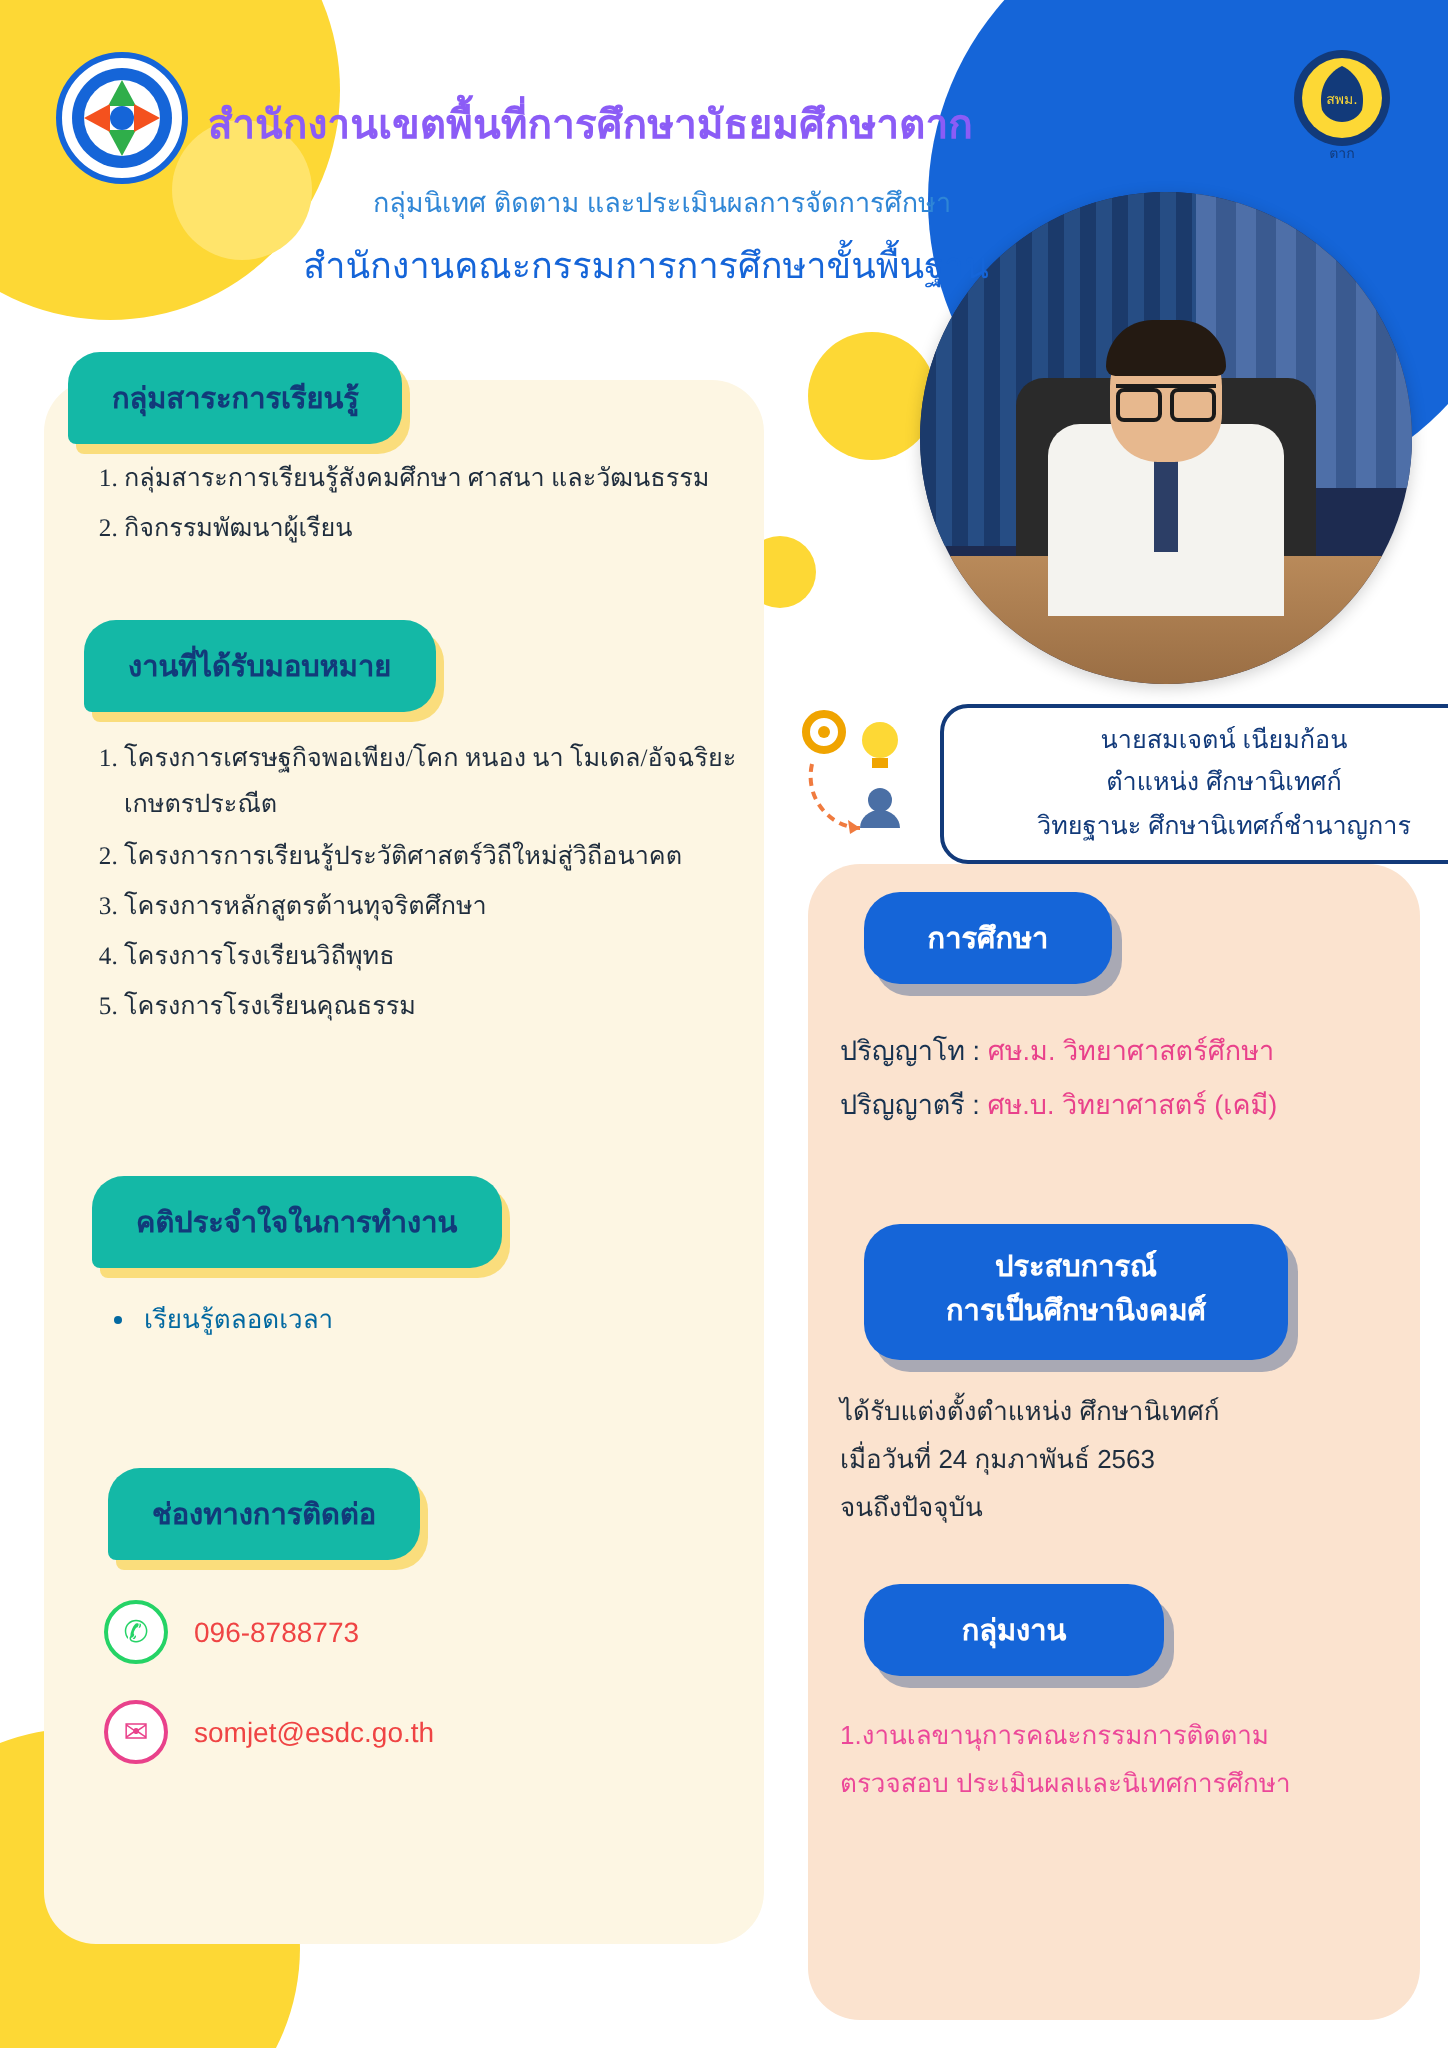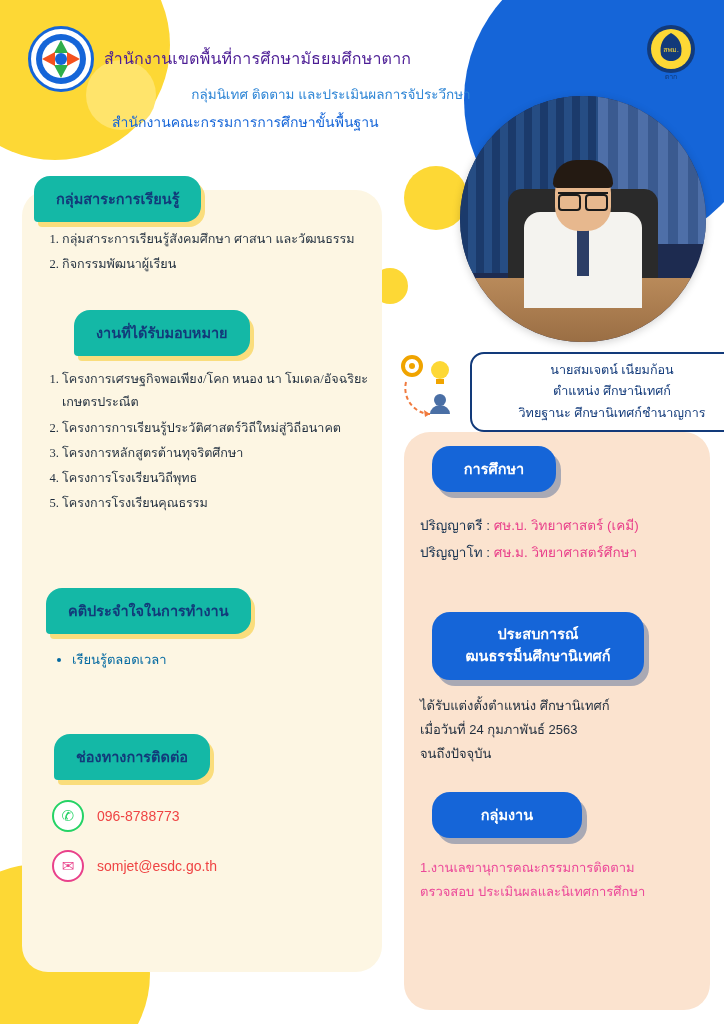--- a/index.html
+++ b/index.html
@@ -60,29 +60,29 @@
     position: absolute; right: 24px; top: 22px;
     width: 58px; height: 64px;
     z-index: 6;
     display: flex; align-items: center; justify-content: center;
   }
   .header-text {
     position: absolute; left: 104px; top: 46px; width: 430px;
     z-index: 6;
   }
   .org-title {
-    font-size: 16px; font-weight: normal; color: #4c1d95;
+    font-size: 20px; font-weight: bold; color: #8b5cf6;
     letter-spacing: .2px;
   }
   .org-sub1 {
     margin-top: 12px; font-size: 13.5px; color: #2f86d6; text-align: center;
     padding-left: 24px;
   }
   .org-sub2 {
-    margin-top: 6px; font-size: 14px; color: #1565d8; 
+    margin-top: 6px; font-size: 18px; color: #1565d8; text-align: center;
     padding-left: 8px;
   }
 
   
   .portrait {
     position: absolute; right: 18px; top: 96px;
     width: 246px; height: 246px; border-radius: 50%;
     overflow: hidden;
     z-index: 5;
     box-shadow: 0 2px 8px rgba(0,0,0,.18);
@@ -245,21 +245,21 @@
       <circle cx="28" cy="26" r="24" fill="#123a7a"></circle>
       <circle cx="28" cy="26" r="20" fill="#fdd835"></circle>
       <path d="M28 10 C20 14 16 22 18 32 C22 40 34 40 38 32 C40 22 36 14 28 10 Z" fill="#123a7a"></path>
       <text x="28" y="29" font-size="7" fill="#fdd835" text-anchor="middle" font-family="DejaVu Sans">สพม.</text>
       <text x="28" y="56" font-size="7" fill="#123a7a" text-anchor="middle" font-family="DejaVu Sans">ตาก</text>
     </svg>
   </div>
 
   <div class="header-text">
     <div class="org-title">สำนักงานเขตพื้นที่การศึกษามัธยมศึกษาตาก</div>
-    <div class="org-sub1">กลุ่มนิเทศ ติดตาม และประเมินผลการจัประวึกษา</div>
+    <div class="org-sub1">กลุ่มนิเทศ ติดตาม และประเมินผลการจัดการศึกษา</div>
     <div class="org-sub2">สำนักงานคณะกรรมการการศึกษาขั้นพื้นฐาน</div>
   </div>
 
   <div class="portrait">
     <div class="bg-wall"></div>
     <div class="curtain"></div>
     <div class="window"></div>
     <div class="chair"></div>
     <div class="desk"></div>
     <div class="body"></div>
@@ -296,21 +296,21 @@
 
   <div class="pill" style="left:34px; top:176px;">กลุ่มสาระการเรียนรู้</div>
 
   <div class="body-text" style="left:42px; top:228px; width:330px;">
     <ol>
       <li>กลุ่มสาระการเรียนรู้สังคมศึกษา ศาสนา และวัฒนธรรม</li>
       <li>กิจกรรมพัฒนาผู้เรียน</li>
     </ol>
   </div>
 
-  <div class="pill" style="left:42px; top:310px;margin-left:32px;">งานที่ได้รับมอบหมาย</div>
+  <div class="pill" style="left:42px; top:310px;">งานที่ได้รับมอบหมาย</div>
 
   <div class="body-text" style="left:42px; top:368px; width:330px;">
     <ol>
       <li>โครงการเศรษฐกิจพอเพียง/โคก หนอง นา โมเดล/อัจฉริยะเกษตรประณีต</li>
       <li>โครงการการเรียนรู้ประวัติศาสตร์วิถีใหม่สู่วิถีอนาคต</li>
       <li>โครงการหลักสูตรต้านทุจริตศึกษา</li>
       <li>โครงการโรงเรียนวิถีพุทธ</li>
       <li>โครงการโรงเรียนคุณธรรม</li>
     </ol>
   </div>
@@ -332,32 +332,32 @@
 
   <div class="contact-row" style="left:52px; top:850px;">
     <div class="c-icon mail">✉</div>
     <div class="c-text">somjet@esdc.go.th</div>
   </div>
 
   <div class="pill blue" style="left:432px; top:446px; width:124px;">การศึกษา</div>
 
   <div style="position:absolute; left:420px; top:512px; width:280px; z-index:7;">
     <div class="edu-line">
+      <span>ปริญญาโท :</span>
+      <span class="val">ศษ.ม. วิทยาศาสตร์ศึกษา</span>
+    </div>
+    <div class="edu-line">
       <span>ปริญญาตรี :</span>
       <span class="val">ศษ.บ. วิทยาศาสตร์ (เคมี)</span>
     </div>
-    <div class="edu-line">
-      <span>ปริญญาโท :</span>
-      <span class="val">ศษ.ม. วิทยาศาสตร์ศึกษา</span>
-    </div>
   </div>
 
   <div class="pill blue" style="left:432px; top:612px; width:212px; padding:12px 14px; line-height:1.5;">
     <div>ประสบการณ์</div>
-    <div>ฒนธรรม็นศึกษานิเทศก์</div>
+    <div>การเป็นศึกษานิงคมศ์</div>
   </div>
 
   <div style="position:absolute; left:420px; top:694px; width:276px; z-index:7; font-size:13px; color:#1f2d3d; line-height:1.85;">
     <div>ได้รับแต่งตั้งตำแหน่ง ศึกษานิเทศก์</div>
     <div>เมื่อวันที่ 24 กุมภาพันธ์ 2563</div>
     <div>จนถึงปัจจุบัน</div>
   </div>
 
   <div class="pill blue" style="left:432px; top:792px; width:150px;">กลุ่มงาน</div>
 

